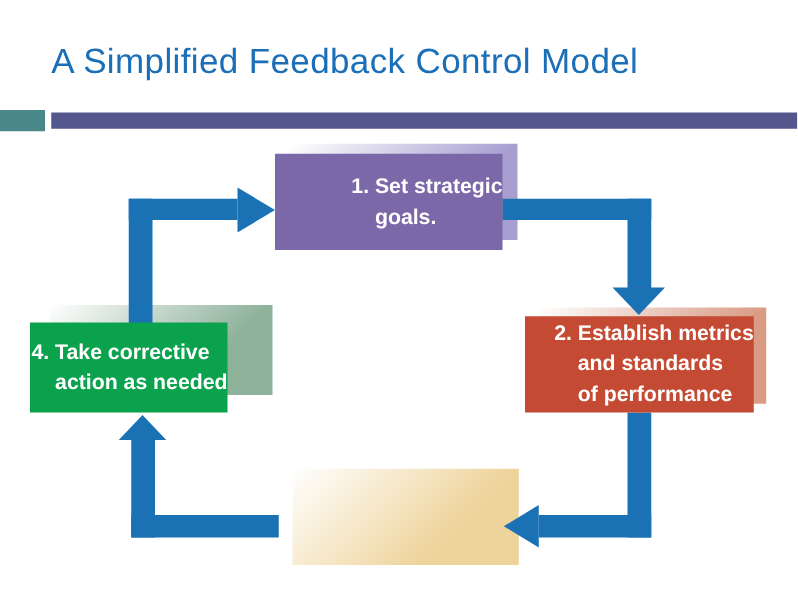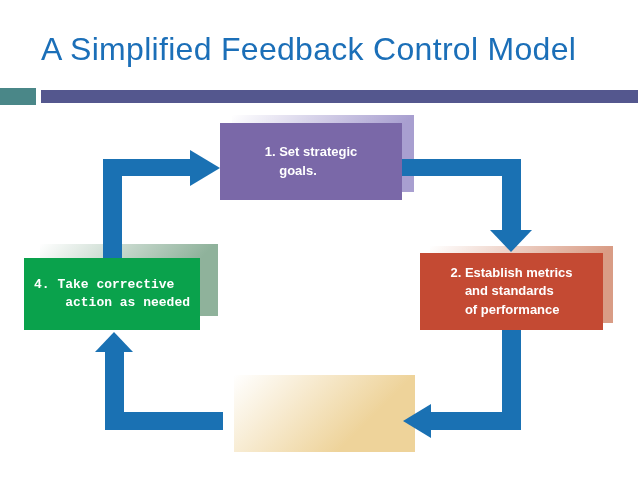--- a/index.html
+++ b/index.html
@@ -1,21 +1,21 @@
 <!DOCTYPE html>
 <html><head>
 <meta charset="utf-8">
 <style>
   html,body { margin:0; padding:0; background:#ffffff; }
   .slide {
     position:relative; width:638px; height:479px; background:#ffffff;
     overflow:hidden; font-family:"Liberation Sans", sans-serif;
   }
   .title {
-    position:absolute; left:41px; top:30px; font-size:32px; line-height:38px;
+    position:absolute; left:41px; top:30px; font-size:28px; line-height:38px;
     color:#1b6fb8; white-space:nowrap; letter-spacing:0.3px;
   }
   .accent-square { position:absolute; left:0; top:88px; width:36px; height:17px; background:#4a8788; }
   .accent-bar    { position:absolute; left:41px; top:90px; width:597px; height:13px; background:#54578e; }
 
   
   .shadow { position:absolute; z-index:1; }
   .sh-1 { left:232px; top:115px; width:182px; height:77px; }
   .sh-2 { left:430px; top:246px; width:183px; height:77px; }
   .sh-3 { left:234px; top:375px; width:181px; height:77px; }
@@ -31,28 +31,28 @@
   .segD-h { left:105px; top:412px; width:118px; height:18px; }
   .segD-v { left:105px; top:350px; width:19px;  height:80px; }
 
   .tri { position:absolute; z-index:2; width:0; height:0; }
   .head-right { left:190px; top:150px; border-top:18px solid transparent; border-bottom:18px solid transparent; border-left:30px solid #1a71b3; }
   .head-down  { left:490px; top:230px; border-left:21px solid transparent; border-right:21px solid transparent; border-top:22px solid #1a71b3; }
   .head-left  { left:403px; top:404px; border-top:17px solid transparent; border-bottom:17px solid transparent; border-right:28px solid #1a71b3; }
   .head-up    { left:95px;  top:332px; border-left:19px solid transparent; border-right:19px solid transparent; border-bottom:20px solid #1a71b3; }
 
   .step-box {
-    position:absolute; z-index:3; display:flex; align-items:center; justify-content:center;
-    color:#ffffff; font-weight:bold; font-size:13px; line-height:1.42; text-align:left;
+    position:absolute; z-index:3; display:flex; align-items:center; justify-content:flex-end;
+    color:#ffffff; font-weight:bold; font-size:17px; line-height:1.42; text-align:left;
   }
   .step-box .label { white-space:pre; }
   .box-1 { left:220px; top:123px; width:182px; height:77px; }
   .box-2 { left:420px; top:253px; width:183px; height:77px; }
   .box-3 { left:222px; top:383px; width:181px; height:77px; }
-  .box-4 { left:24px;  top:258px; width:176px; height:72px;font-family:Liberation Mono, monospace; }
+  .box-4 { left:24px;  top:258px; width:158px; height:72px; }
 </style>
 </head>
 <body>
 
 <div class="slide">
 
   <div class="title">A Simplified Feedback Control Model</div>
 
   <div class="accent-square"></div>
   <div class="accent-bar"></div>

